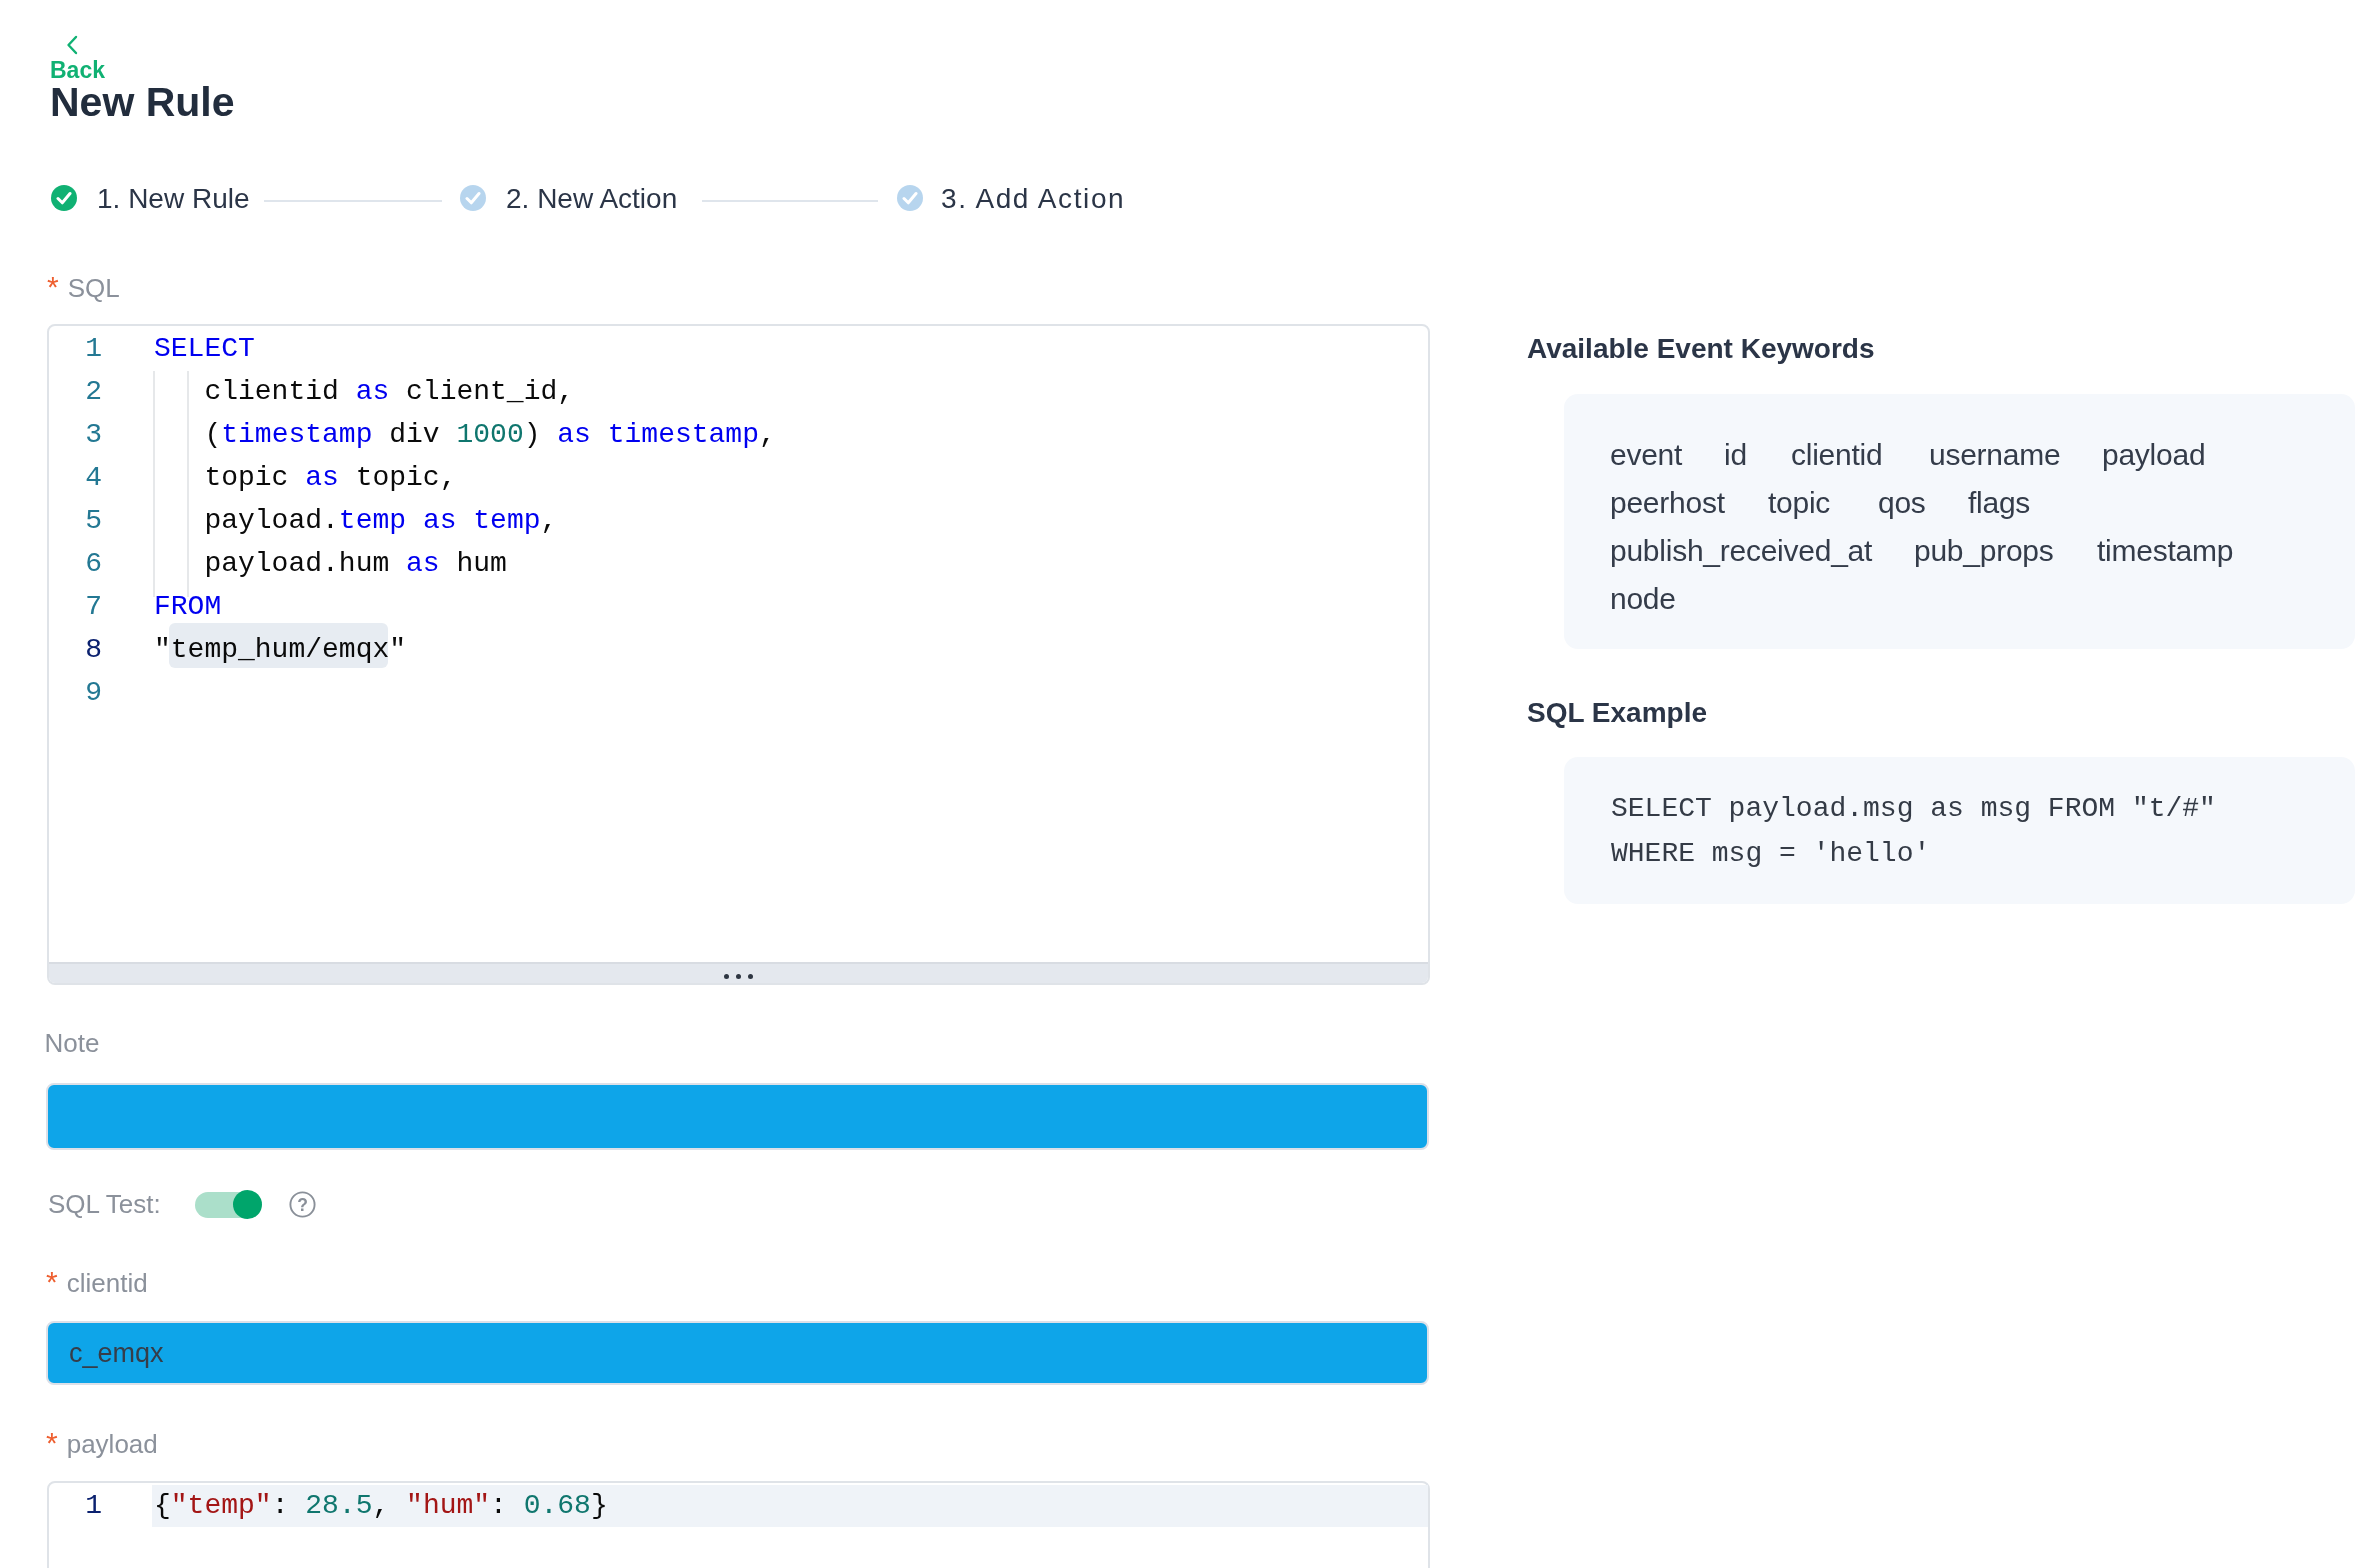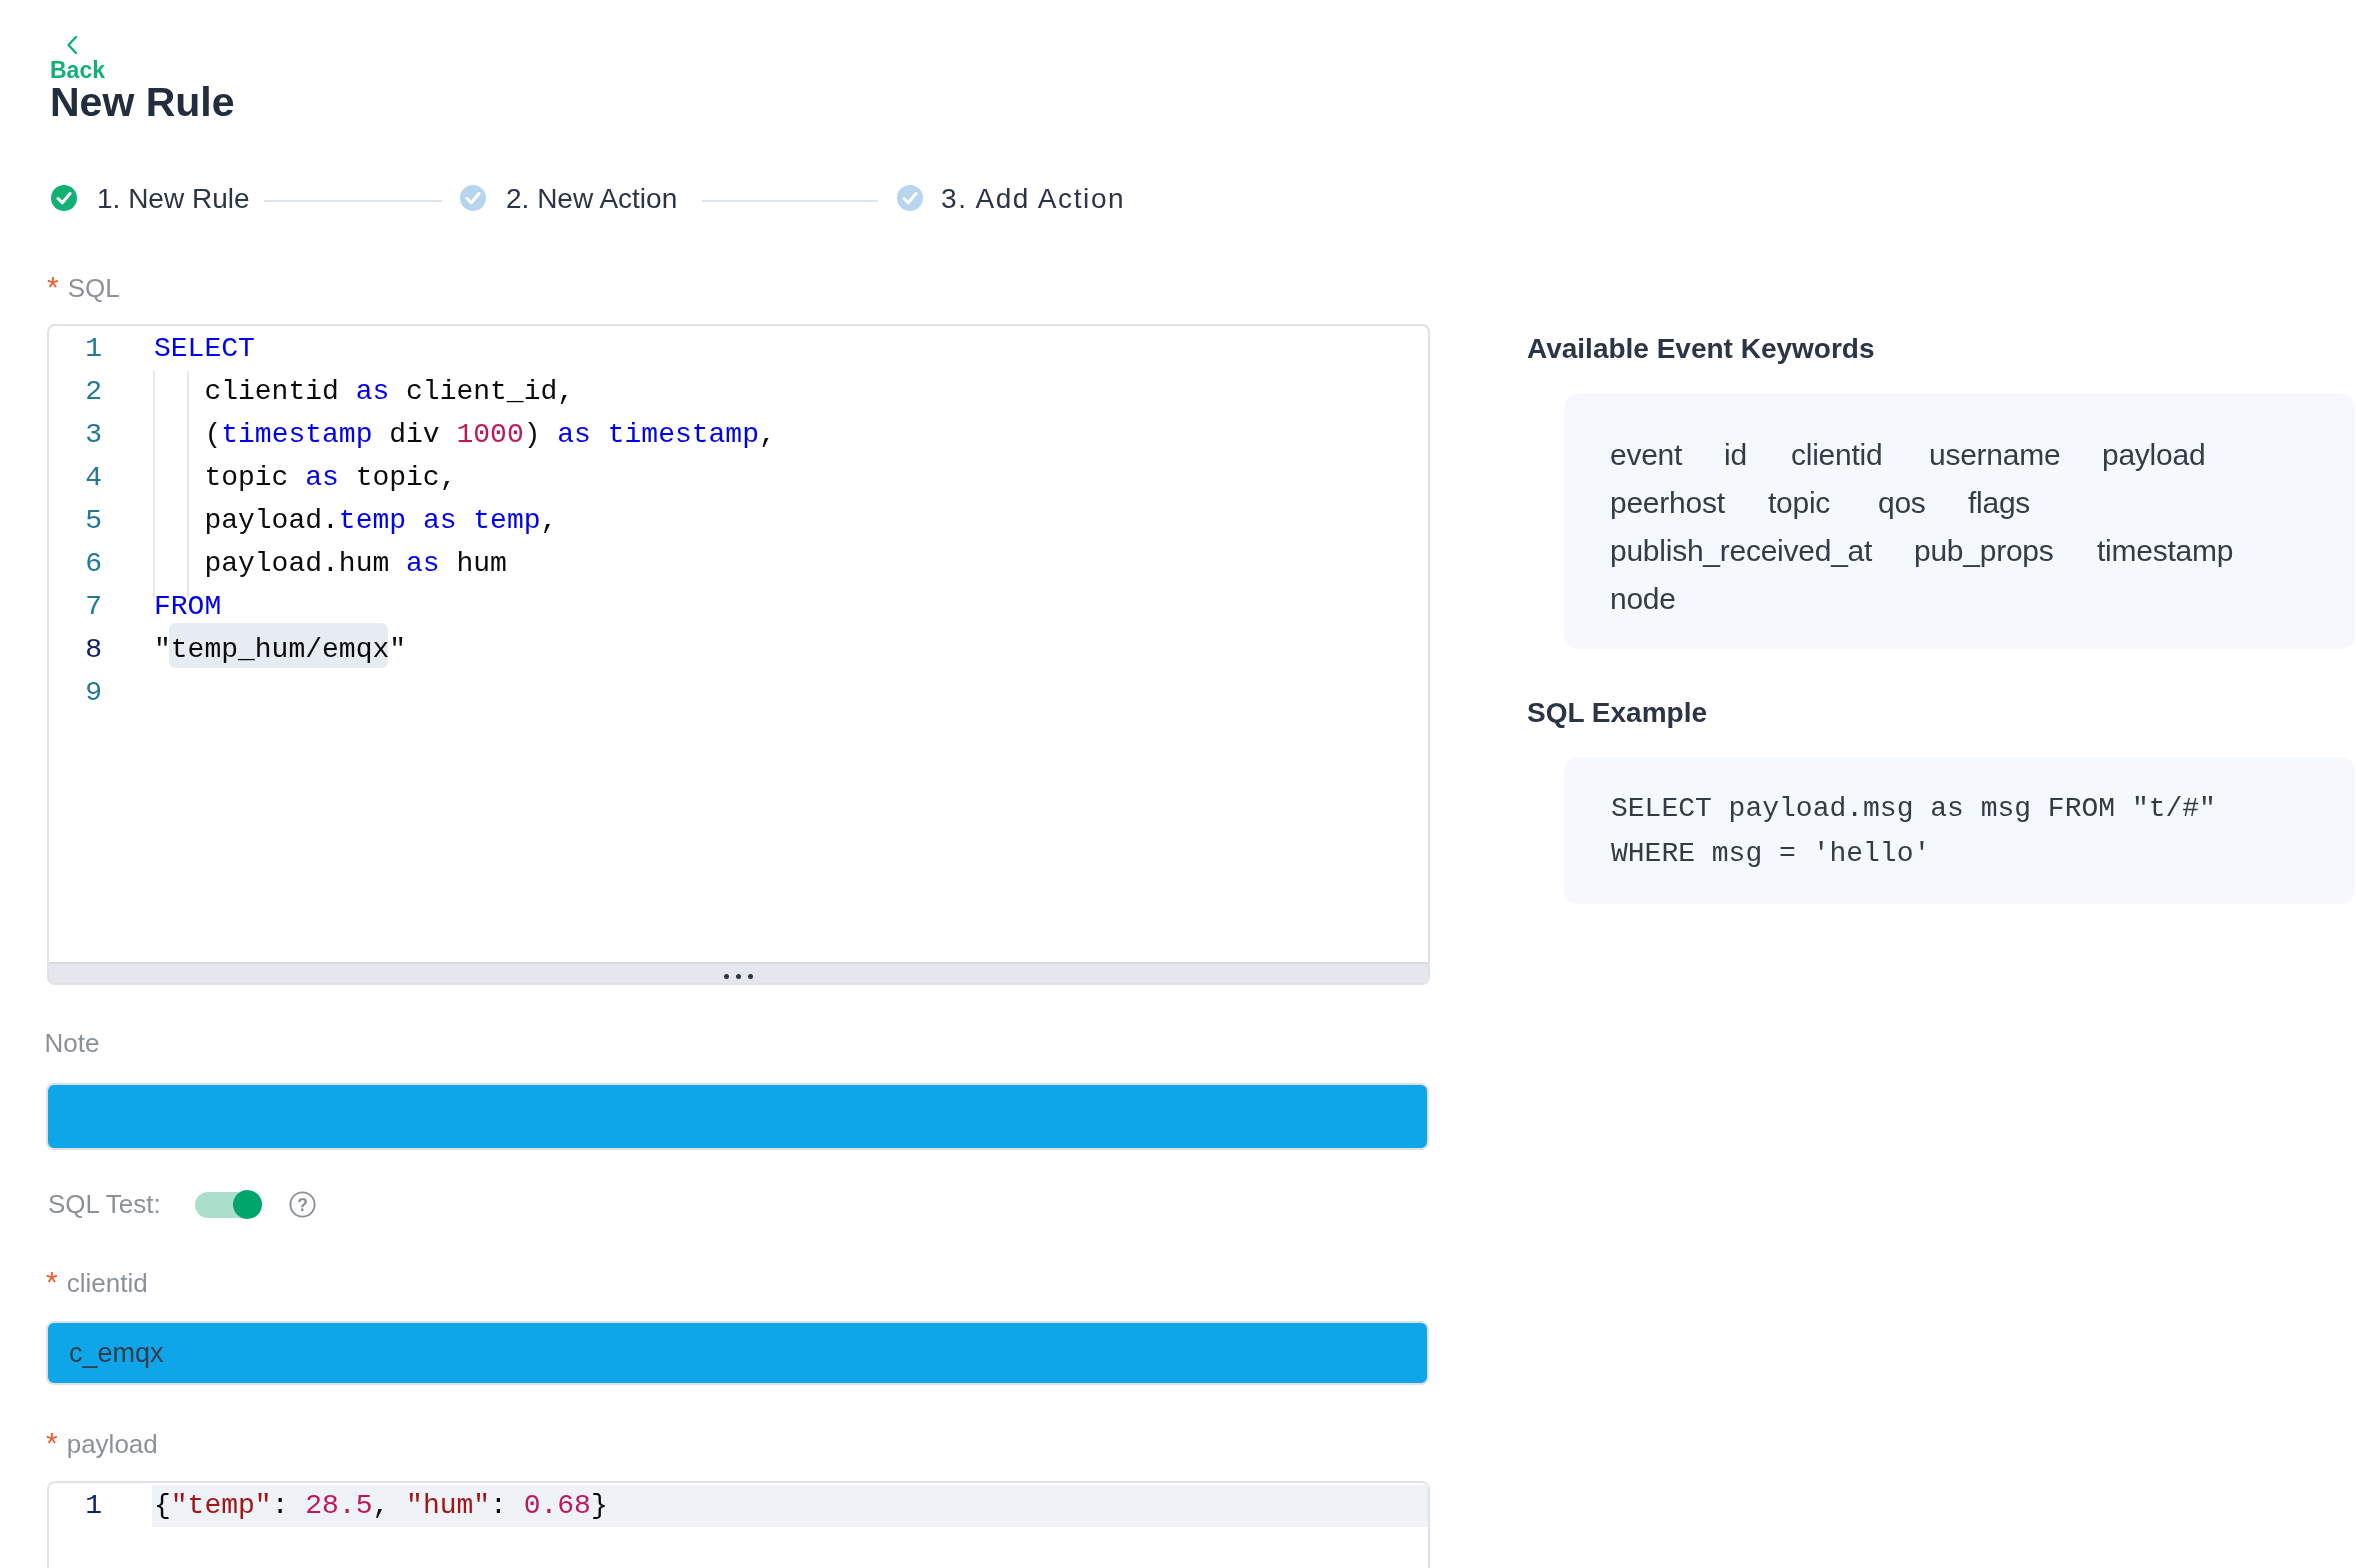--- a/index.html
+++ b/index.html
@@ -16,21 +16,21 @@
   .stepl { top:200px; height:2px; background:#dfe5ec; }
   .lbl { font-size:26px; color:#8b919b; line-height:34px; }
   .req { color:#ee5f30; margin-right:9px; font-size:30px; }
   .editor { left:47px; width:1383px; border:2px solid #dfe3e8; border-radius:8px; background:#fff; }
   #ed1 { top:324px; height:661px; }
   #ed2 { top:1481px; height:160px; }
   pre { font-family:"Liberation Mono", monospace; font-size:28px; line-height:43px; }
   .gut { position:absolute; left:0; width:53px; text-align:right; color:#237893; }
   .code { position:absolute; left:105px; top:0; color:#0a0a0a; }
   .k { color:#0000f0; }
-  .n { color:#be185d; }
+  .n { color:#0f766e; }
   .r { color:#a31515; }
   .guide { position:absolute; width:2px; background:#e6e8ea; }
   .botbar { position:absolute; left:0; right:0; bottom:0; height:21px; background:#e4e8ee; border-top:2px solid #d8dce2; border-radius:0 0 6px 6px; display:flex; align-items:flex-start; justify-content:center; gap:7px; padding-top:10px; }
   .dot { width:5px; height:5px; border-radius:50%; background:#2e3642; }
   .input { left:46px; width:1383px; border:2px solid #dce0e8; border-radius:8px; background:#0ea5e9; }
   .panelh { left:1527px; font-size:28px; font-weight:700; color:#2b3547;text-align:center; }
   .pbox { left:1564px; width:791px; border-radius:14px; background:#f5f8fc; }
   .kwrow { position:absolute; left:0; right:0; height:34px; line-height:34px; font-size:30px; letter-spacing:-0.25px; color:#343c4a; }
   .kwrow span { position:absolute; }
   .toggle { left:195px; top:1192px; width:66px; height:26px; border-radius:13px; background:#abdfca; }

